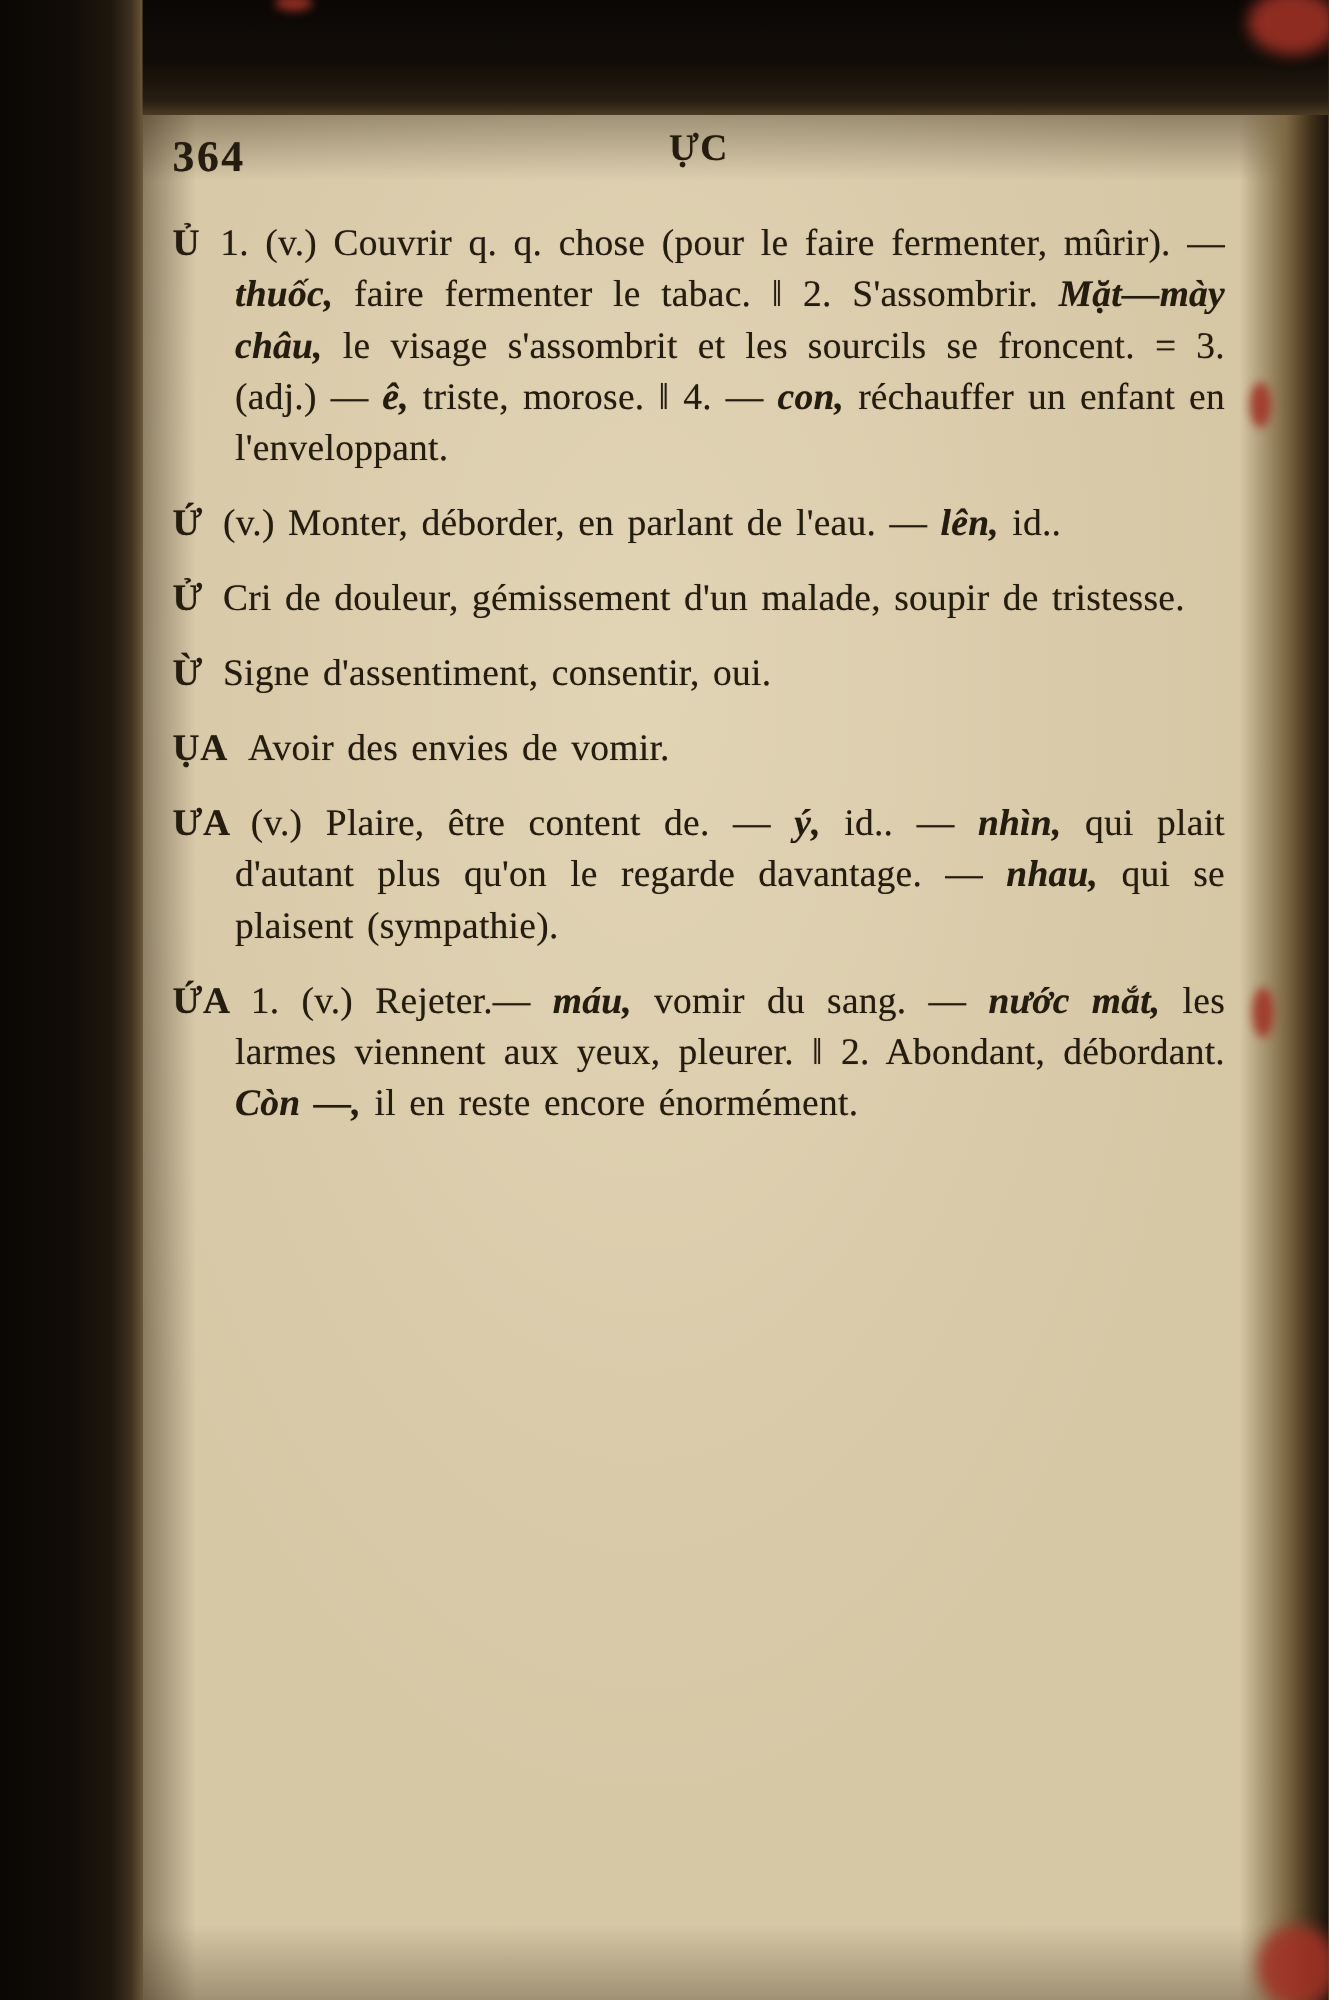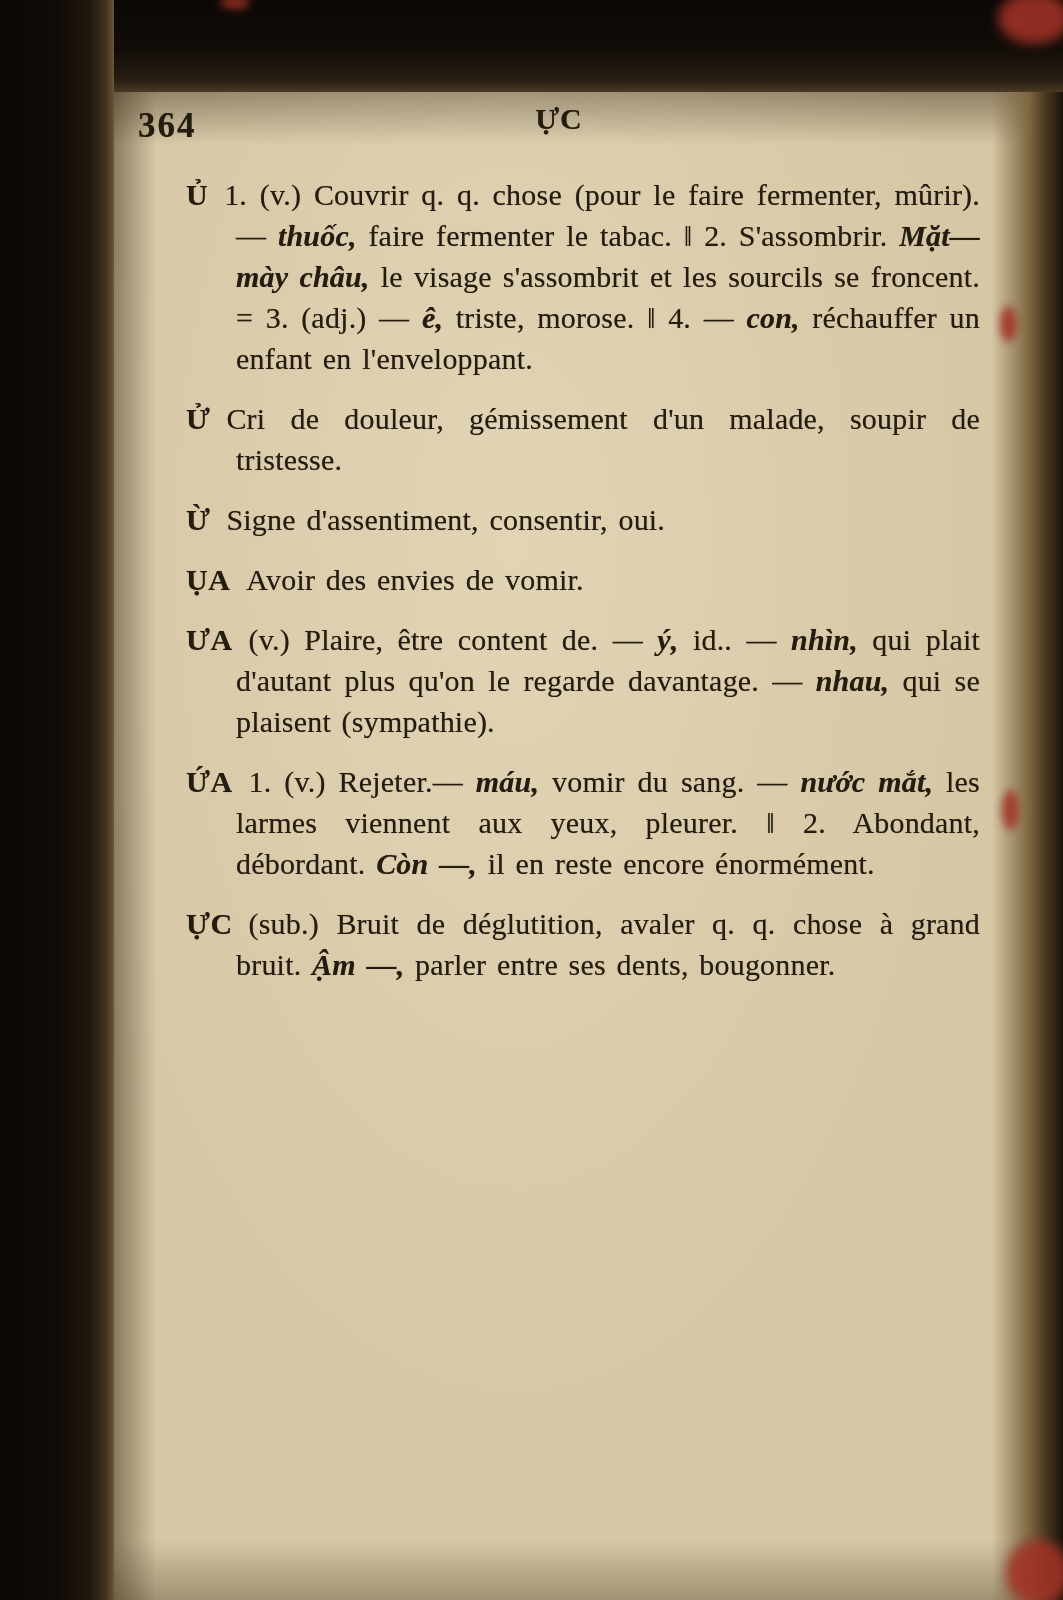--- a/index.html
+++ b/index.html
@@ -71,21 +71,20 @@
   .entries { margin-top: 20px; }
   .entry {
     font-size: 30px;
     line-height: 41px;
     text-align: justify;
     word-spacing: 3px;
     letter-spacing: 0.2px;
     padding-left: 50px;
     text-indent: -50px;
     margin-bottom: 19px;
-    margin-left: 48px;
   }
   .headword {
     font-weight: bold;
     padding-right: 16px;
     letter-spacing: 0.5px;
   }
   .vn { font-weight: bold; font-style: italic; }
   .fr { font-weight: normal; }
 </style>
 </head>
@@ -102,20 +101,20 @@
 <div class="red-mark rm-4"></div>
 <div class="red-mark rm-5"></div>
 
 <div class="text-block">
   <div class="header-row">
     <span class="page-number">364</span>
     <span class="running-head">ỰC</span>
   </div>
   <div class="entries">
       <div class="entry"><span class="headword">Ủ</span><span class="fr">1. (v.) Couvrir q. q. chose (pour le faire fermenter, mûrir). — </span><span class="vn">thuốc,</span><span class="fr"> faire fermenter le tabac. ‖ 2. S'assombrir. </span><span class="vn">Mặt—mày châu,</span><span class="fr"> le visage s'assombrit et les sourcils se froncent. = 3. (adj.) — </span><span class="vn">ê,</span><span class="fr"> triste, morose. ‖ 4. — </span><span class="vn">con,</span><span class="fr"> réchauffer un enfant en l'enveloppant.</span></div>
+      <div class="entry"><span class="headword">Ứ</span><span class="fr">(v.) Monter, déborder, en parlant de l'eau. — </span><span class="vn">lên,</span><span class="fr"> id..</span></div>
       <div class="entry"><span class="headword">Ử</span><span class="fr">Cri de douleur, gémissement d'un malade, soupir de tristesse.</span></div>
       <div class="entry"><span class="headword">Ừ</span><span class="fr">Signe d'assentiment, consentir, oui.</span></div>
       <div class="entry"><span class="headword">ỤA</span><span class="fr">Avoir des envies de vomir.</span></div>
       <div class="entry"><span class="headword">ƯA</span><span class="fr">(v.) Plaire, être content de. — </span><span class="vn">ý,</span><span class="fr"> id.. — </span><span class="vn">nhìn,</span><span class="fr"> qui plait d'autant plus qu'on le regarde davantage. — </span><span class="vn">nhau,</span><span class="fr"> qui se plaisent (sympathie).</span></div>
       <div class="entry"><span class="headword">ỨA</span><span class="fr">1. (v.) Rejeter.— </span><span class="vn">máu,</span><span class="fr"> vomir du sang. — </span><span class="vn">nước mắt,</span><span class="fr"> les larmes viennent aux yeux, pleurer. ‖ 2. Abondant, débordant. </span><span class="vn">Còn —,</span><span class="fr"> il en reste encore énormément.</span></div>
-      <div class="entry"><span class="headword">ỰC</span><span class="fr">(sub.) Bruit de déglutition, avaler q. q. chose à grand bruit. </span><span class="vn">Ậm —,</span><span class="fr"> parler entre ses dents, bougonner.</span></div>
     </div>
 </div>
 
 </body></html>

